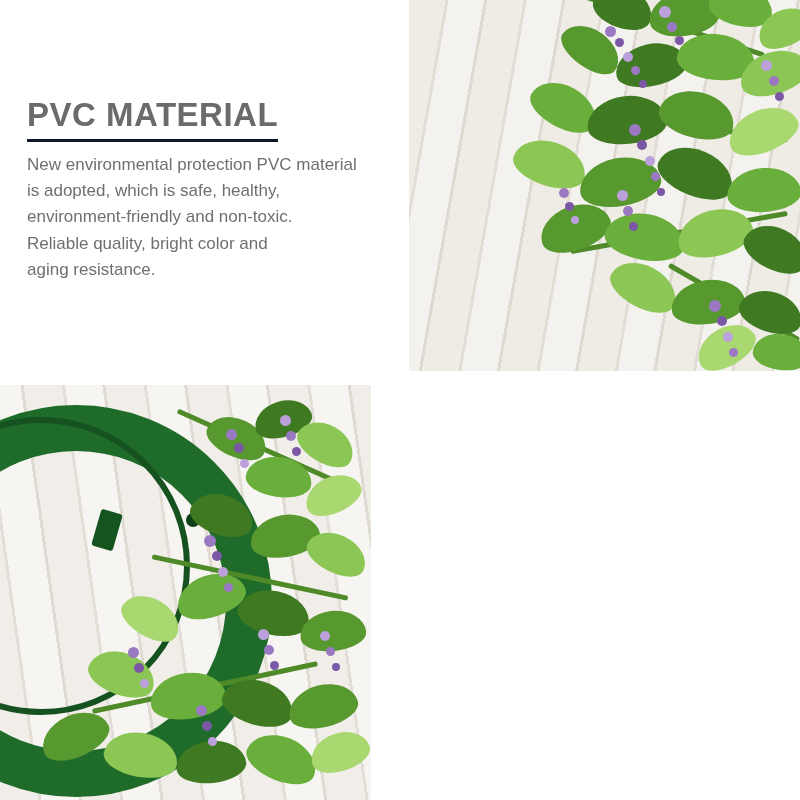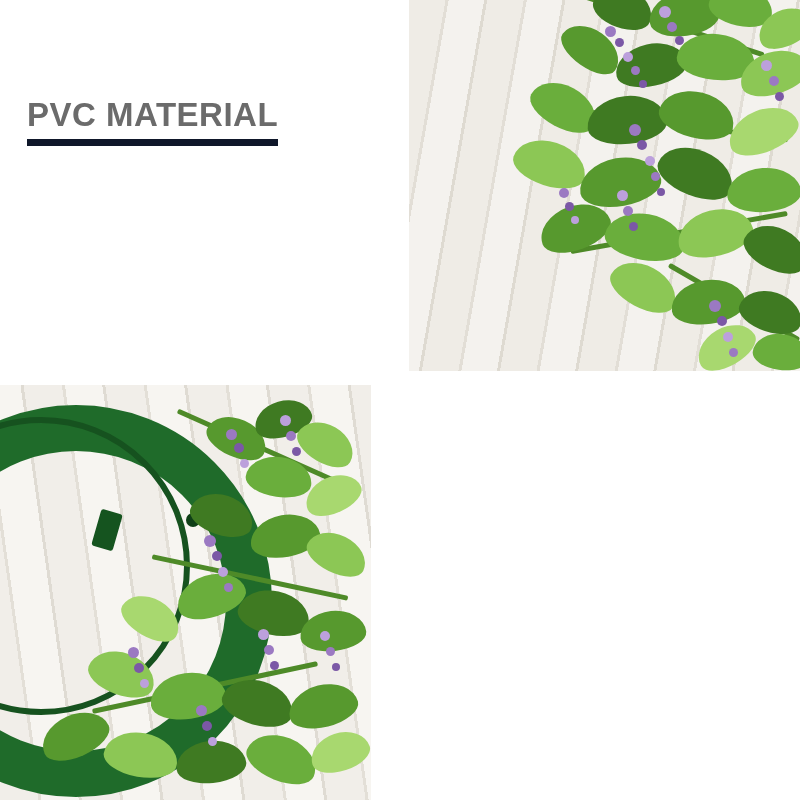--- a/index.html
+++ b/index.html
@@ -27,21 +27,21 @@
   }
 
   
   .heading {
     font-size: 33px;
     font-weight: bold;
     color: #6b6b6b;
     letter-spacing: 0.5px;
     margin: 0 0 10px 0;
     display: inline-block;
-    border-bottom: 7px solid #0f172a;
+    border-bottom: 3px solid #0f172a;
     padding-bottom: 6px;
     line-height: 1.05;
   }
   .body-text {
     font-size: 17px;
     color: #6f6f6f;
     line-height: 1.55;
     margin: 0;
     white-space: pre-line;
   }
@@ -268,18 +268,23 @@
     <div class="floret d" style="left:202px;top:336px;width:10px;height:10px;"></div>
     <div class="floret l" style="left:208px;top:352px;width:9px;height:9px;"></div>
 
     <div class="floret l" style="left:320px;top:246px;width:10px;height:10px;"></div>
     <div class="floret" style="left:326px;top:262px;width:9px;height:9px;"></div>
     <div class="floret d" style="left:332px;top:278px;width:8px;height:8px;"></div>
   </div>
 
   <div class="text-top">
     <h2 class="heading">PVC MATERIAL</h2>
+    <p class="body-text">New environmental protection PVC material
+is adopted, which is safe, healthy,
+environment-friendly and non-toxic.
+Reliable quality, bright color and
+aging resistance.</p>
   </div>
 
   <div class="text-bottom">
   </div>
 
 </div>
 
 </body></html>

